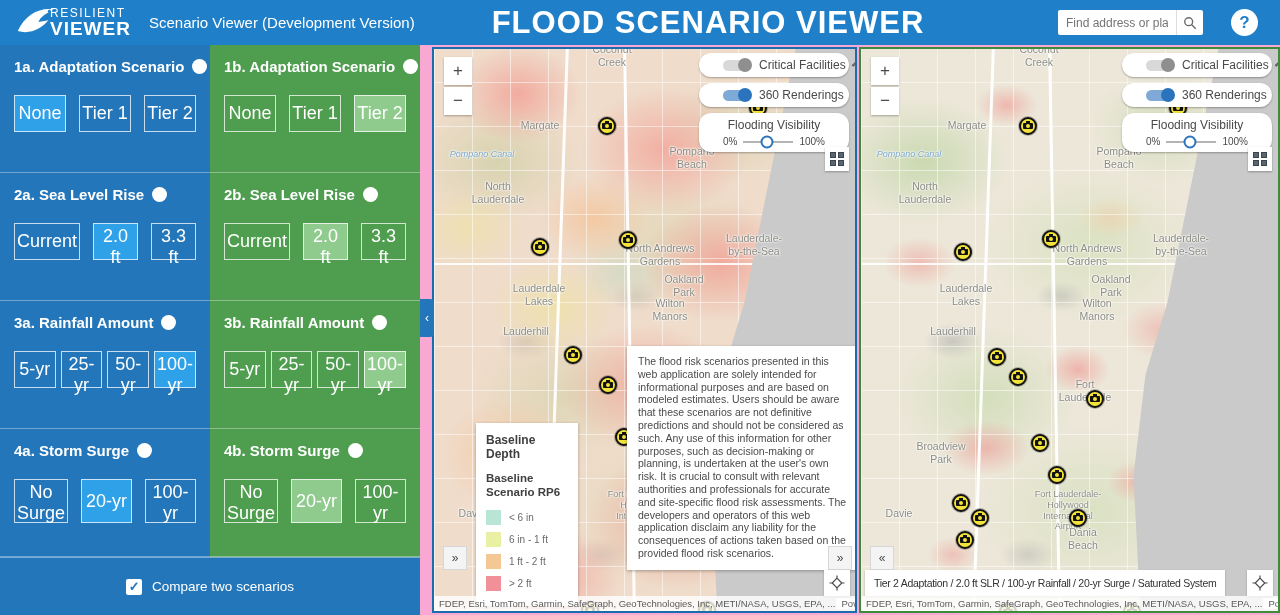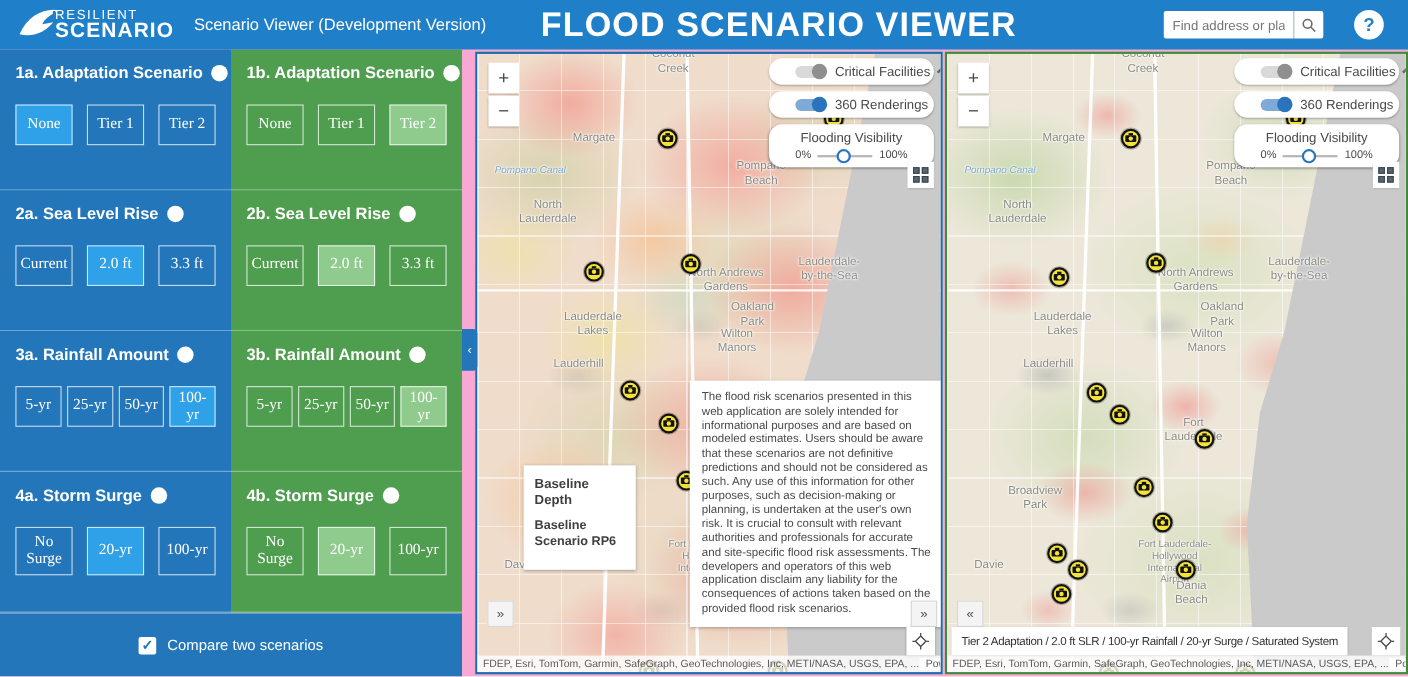--- a/index.html
+++ b/index.html
@@ -36,21 +36,21 @@
   .section { height:128px; padding:13px 14px 0 14px; border-bottom:1px solid rgba(255,255,255,.35); }
   .sec-head { display:flex; align-items:center; gap:8px; margin-bottom:20px; }
   .sec-title { color:#fff; font-size:15px; font-weight:700; white-space:nowrap; }
   .info { width:15px; height:15px; border-radius:50%; background:#fff; flex:0 0 15px;
           display:flex; align-items:center; justify-content:center;
           font-size:11px; font-weight:700; font-family:"Liberation Serif",serif; cursor:pointer; }
   .col-a .info { color:#2376b9; } .col-b .info { color:#4f9d4e; }
   .opts { display:flex; }
   .opts.g3 { gap:13px; } .opts.g4 { gap:5px; }
   .opt { flex:1; height:37px; background:transparent; border:1px solid rgba(255,255,255,.75);
-         color:#fff; font-size:14px; font-family:Liberation Serif, serif; cursor:pointer;
+         color:#fff; font-size:18px; font-family:Liberation Sans, sans-serif; cursor:pointer;
          line-height:1.15; padding:2px; }
   .opts.tall .opt { height:44px; }
   .col-a .opt.selected { background:#2fa1e8; }
   .col-b .opt.selected { background:#90cb8e; }
   .compare-strip { height:58px; background:#2376b9; border-top:1px solid rgba(255,255,255,.4);
                    display:flex; align-items:center; justify-content:center; gap:10px; }
   .cb { width:16px; height:16px; background:#fff; border-radius:2px; display:flex;
         align-items:center; justify-content:center; cursor:pointer; }
   .cb::after { content:"\2713"; color:#2376b9; font-size:13px; font-weight:700; }
   .compare-label { color:#fff; font-size:13.5px; }
@@ -184,21 +184,21 @@
 <div id="app">
 
   <div class="header">
     <div class="logo">
       <svg viewBox="0 0 48 40">
         <path d="M6 29 C14 10 32 2 46 5 C38 9 31 13 29 19 L40 17 C33 26 20 33 6 29 Z" fill="#ffffff"></path>
         <circle cx="41" cy="7" r="1.6" fill="#1f80c9"></circle>
       </svg>
       <div class="logo-text">
         <div class="logo-line1">RESILIENT</div>
-        <div class="logo-line2">SCENARIO</div>
+        <div class="logo-line2">VIEWER</div>
       </div>
     </div>
     <div class="subtitle">Scenario Viewer (Development Version)</div>
     <div class="app-title">FLOOD SCENARIO VIEWER</div>
     <div class="search-wrap">
       <input class="search-input" type="text" placeholder="Find address or place" style="">
       <div class="search-btn">
         <svg width="14" height="14" viewBox="0 0 16 16">
           <circle cx="6.5" cy="6.5" r="4.5" fill="none" stroke="#6a6a6a" stroke-width="1.6"></circle>
           <line x1="10" y1="10" x2="14.5" y2="14.5" stroke="#6a6a6a" stroke-width="1.6"></line>
@@ -459,20 +459,42 @@
           <span></span>
           <span></span>
           <span></span>
           <span></span>
         </div>
     </div>
 
     <div class="legend">
       <div class="legend-title">Baseline Depth</div>
       <div class="legend-sub">Baseline Scenario RP6</div>
+      <div>
+
+          <div class="lrow">
+            <span class="sw" style="background: rgb(185, 229, 212);"></span>
+            <span class="ltext">&lt; 6 in</span>
+          </div>
+
+          <div class="lrow">
+            <span class="sw" style="background: rgb(233, 239, 163);"></span>
+            <span class="ltext">6 in - 1 ft</span>
+          </div>
+
+          <div class="lrow">
+            <span class="sw" style="background: rgb(244, 199, 149);"></span>
+            <span class="ltext">1 ft - 2 ft</span>
+          </div>
+
+          <div class="lrow">
+            <span class="sw" style="background: rgb(242, 144, 154);"></span>
+            <span class="ltext">&gt; 2 ft</span>
+          </div>
+        </div>
     </div>
 
     <div class="disclaimer">The flood risk scenarios presented in this web application are solely intended for informational purposes and are based on modeled estimates. Users should be aware that these scenarios are not definitive predictions and should not be considered as such. Any use of this information for other purposes, such as decision-making or planning, is undertaken at the user's own risk. It is crucial to consult with relevant authorities and professionals for accurate and site-specific flood risk assessments. The developers and operators of this web application disclaim any liability for the consequences of actions taken based on the provided flood risk scenarios.</div>
 
     <div class="pagebtn bl">»</div>
     <div class="pagebtn br">»</div>
 
     <div class="locate-btn">
       <svg width="16" height="16" viewBox="0 0 16 16">
         <path d="M8 0.5v2.3M8 13.2v2.3M0.5 8h2.3M13.2 8h2.3" stroke="#4a4a4a" stroke-width="1.2"></path>

